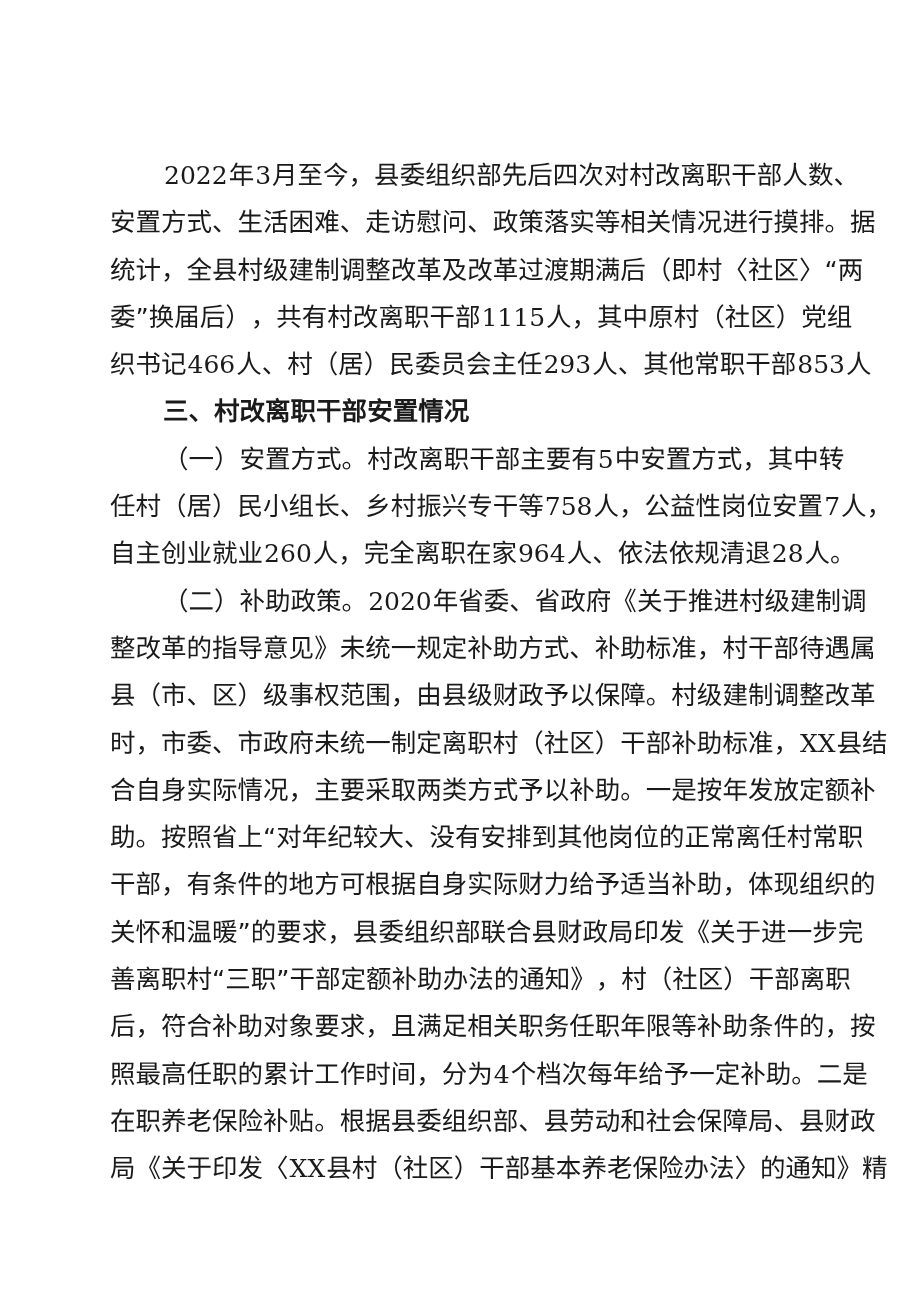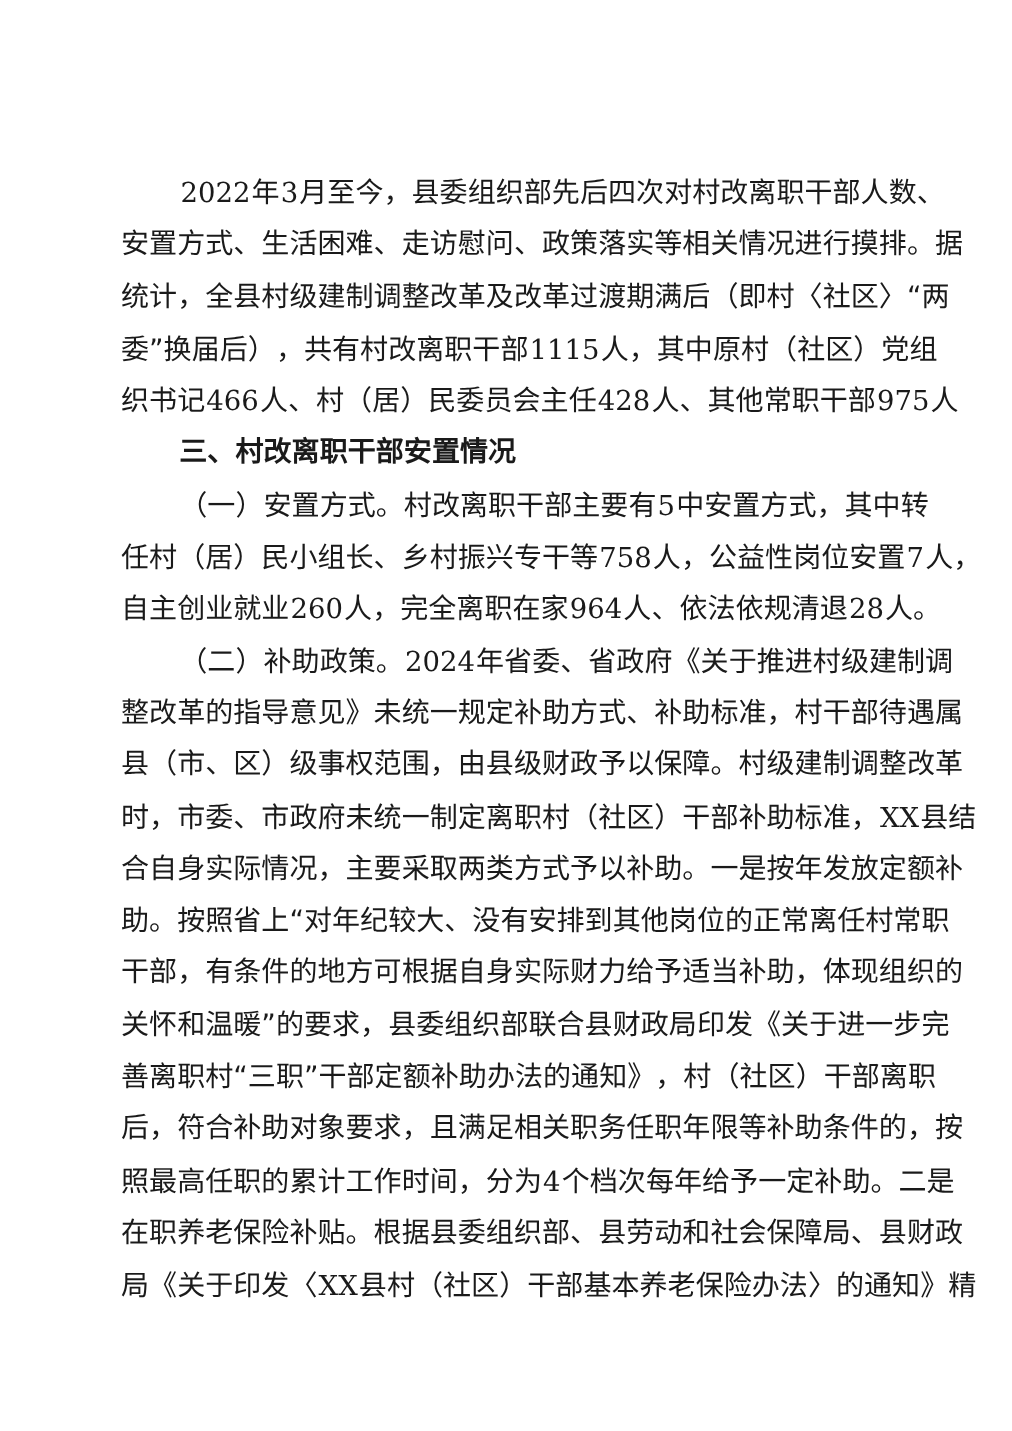--- a/index.html
+++ b/index.html
@@ -222,30 +222,30 @@
           <span class="ch cjk">村</span>
           <span class="ch cjk">（</span>
           <span class="ch cjk">居</span>
           <span class="ch cjk">）</span>
           <span class="ch cjk">民</span>
           <span class="ch cjk">委</span>
           <span class="ch cjk">员</span>
           <span class="ch cjk">会</span>
           <span class="ch cjk">主</span>
           <span class="ch cjk">任</span>
-          <span class="ch latin">428</span>
+          <span class="ch latin">293</span>
           <span class="ch cjk">人</span>
           <span class="ch cjk">、</span>
           <span class="ch cjk">其</span>
           <span class="ch cjk">他</span>
           <span class="ch cjk">常</span>
           <span class="ch cjk">职</span>
           <span class="ch cjk">干</span>
           <span class="ch cjk">部</span>
-          <span class="ch latin">975</span>
+          <span class="ch latin">853</span>
           <span class="ch cjk">人</span>
         </div>
       </div>
       <div>
         <div class="text-line flush heading">
           <span class="indent"></span>
           <span class="ch cjk">三</span>
           <span class="ch cjk">、</span>
           <span class="ch cjk">村</span>
           <span class="ch cjk">改</span>
@@ -356,21 +356,21 @@
         <div class="text-line justify">
           <span class="indent"></span>
           <span class="ch cjk">（</span>
           <span class="ch cjk">二</span>
           <span class="ch cjk">）</span>
           <span class="ch cjk">补</span>
           <span class="ch cjk">助</span>
           <span class="ch cjk">政</span>
           <span class="ch cjk">策</span>
           <span class="ch cjk">。</span>
-          <span class="ch latin">2024</span>
+          <span class="ch latin">2020</span>
           <span class="ch cjk">年</span>
           <span class="ch cjk">省</span>
           <span class="ch cjk">委</span>
           <span class="ch cjk">、</span>
           <span class="ch cjk">省</span>
           <span class="ch cjk">政</span>
           <span class="ch cjk">府</span>
           <span class="ch cjk">《</span>
           <span class="ch cjk">关</span>
           <span class="ch cjk">于</span>

